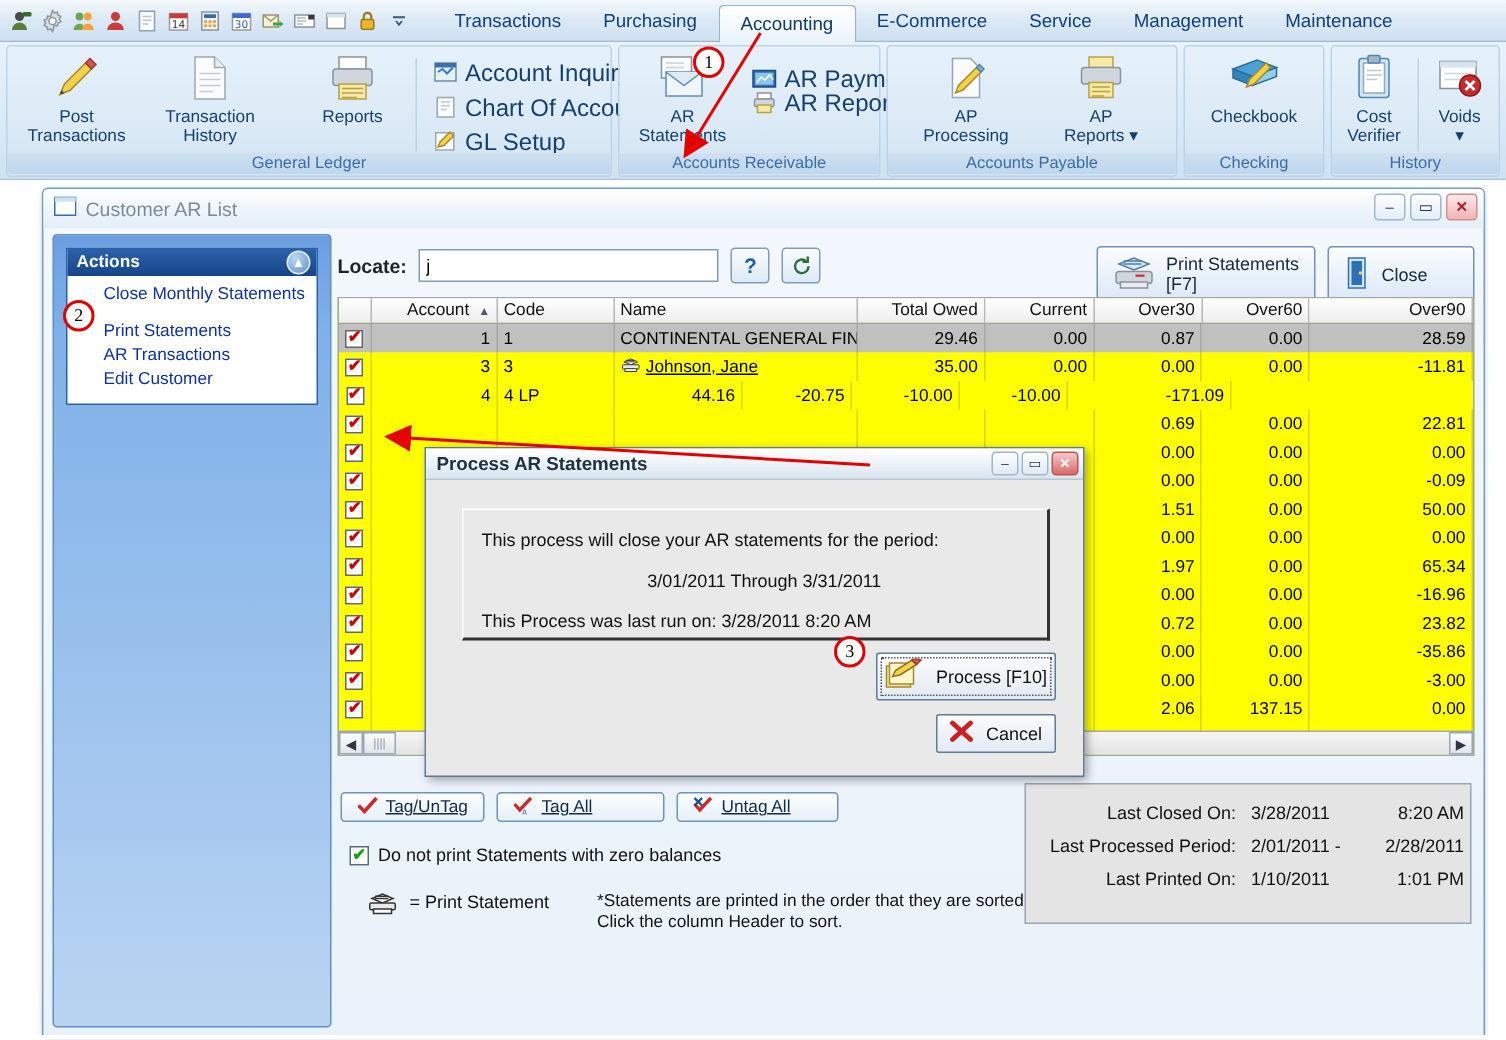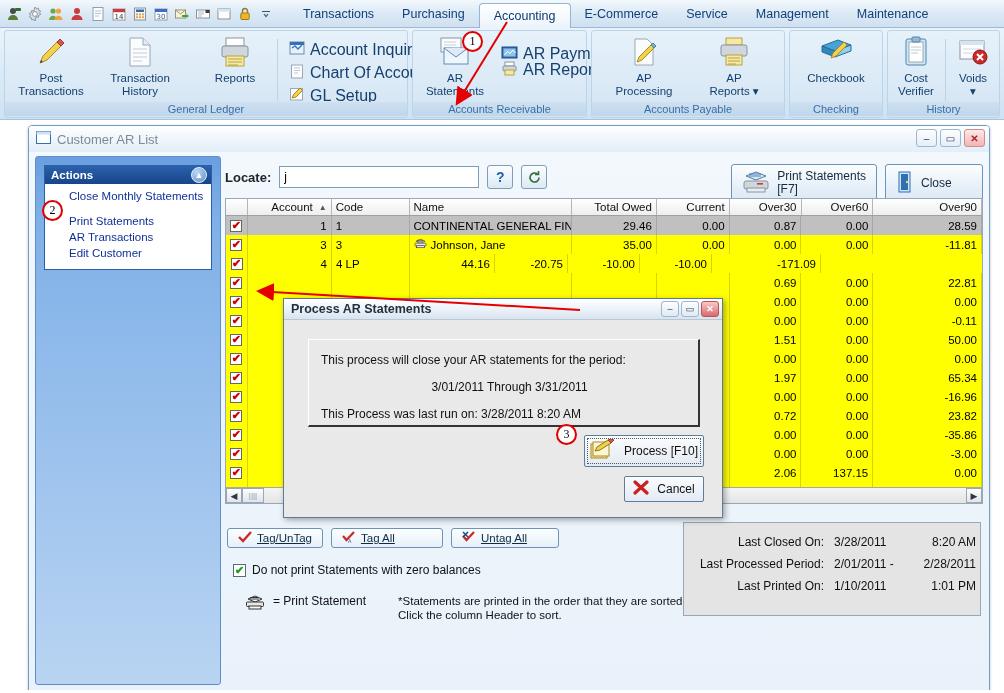--- a/index.html
+++ b/index.html
@@ -675,21 +675,21 @@
                 <div class="gc num" style="width: 72px;">0.87</div>
                 <div class="gc num" style="width: 72px;">0.00</div>
                 <div class="gc num" style="width: 109px;">28.59</div>
               </div>
               <div class="grow">
                 <div class="gc cbcell" style="width: 22px;">
                   <span class="xcheck">✔</span>
                 </div>
                 <div class="gc num" style="width: 84px;">3</div>
                 <div class="gc" style="width: 78px;">3</div>
-                <div class="gc name" style="width: 163px;">
+                <div class="gc name" style="width: 163px; text-decoration: underline;">
                   <span><svg width="13" height="11" viewBox="0 0 20 17">
                       <path d="M3 5l7-3 7 3-7 3z" fill="#fff" stroke="#333"></path>
                       <path d="M5 3.5h9M5 5h9" stroke="#333"></path>
                       <rect x="1.5" y="8" width="17" height="4.5" rx="1" fill="#e8e8e8" stroke="#333"></rect>
                       <rect x="4" y="12" width="12" height="3" fill="#fafafa" stroke="#333"></rect>
                     </svg></span>
                   <span>Johnson, Jane</span>
                 </div>
                 <div class="gc num" style="width: 85px;">35.00</div>
                 <div class="gc num" style="width: 73px;">0.00</div>
@@ -745,21 +745,21 @@
                 </div>
                 <div class="gc num" style="width: 84px;"></div>
                 <div class="gc" style="width: 78px;"></div>
                 <div class="gc name" style="width: 163px;">
                   <span></span>
                 </div>
                 <div class="gc num" style="width: 85px;"></div>
                 <div class="gc num" style="width: 73px;"></div>
                 <div class="gc num" style="width: 72px;">0.00</div>
                 <div class="gc num" style="width: 72px;">0.00</div>
-                <div class="gc num" style="width: 109px;">-0.11</div>
+                <div class="gc num" style="width: 109px;">-0.09</div>
               </div>
               <div class="grow">
                 <div class="gc cbcell" style="width: 22px;">
                   <span class="xcheck">✔</span>
                 </div>
                 <div class="gc num" style="width: 84px;"></div>
                 <div class="gc" style="width: 78px;"></div>
                 <div class="gc name" style="width: 163px;">
                   <span></span>
                 </div>

